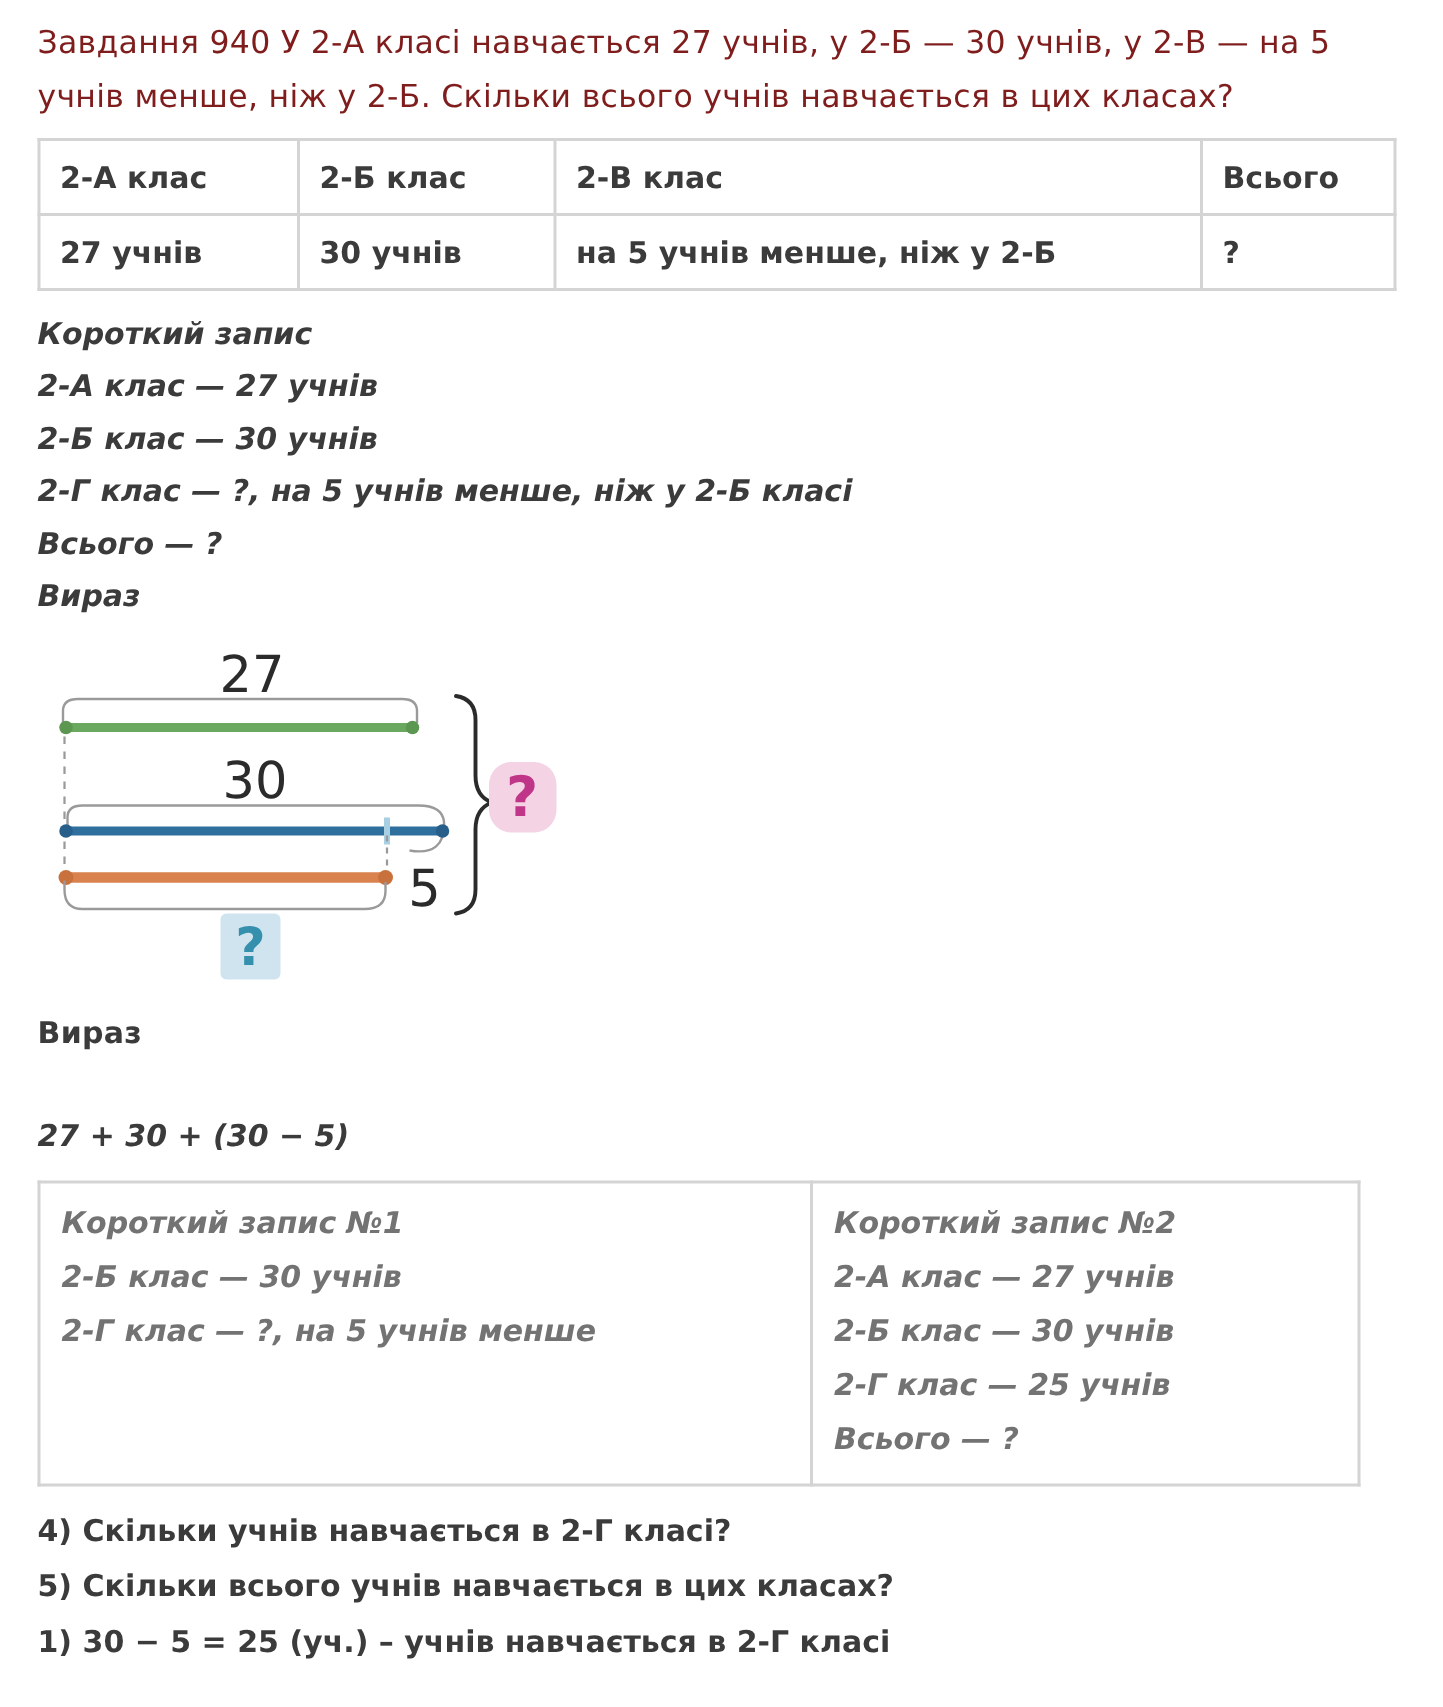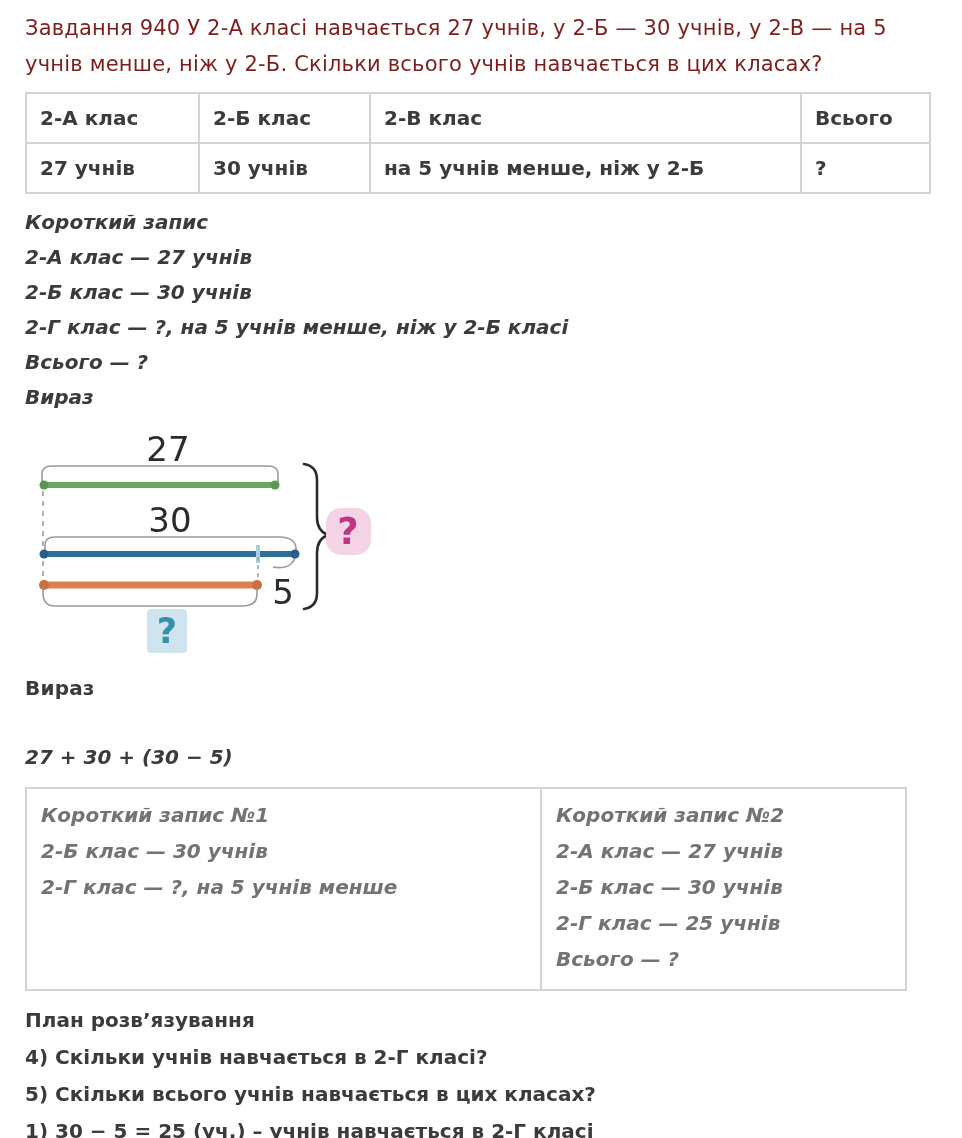--- a/index.html
+++ b/index.html
@@ -127,20 +127,19 @@
         <p class="hand-italic">2-А клас — 27 учнів</p>
         <p class="hand-italic">2-Б клас — 30 учнів</p>
         <p class="hand-italic">2-Г клас — 25 учнів</p>
         <p class="hand-italic">Всього — ?</p>
       </td>
     </tr>
   </tbody>
     </table>
 
   <div class="sec bottom">
-    <p class="line">План розв’язування</p>
     <p class="line">4) Скільки учнів навчається в 2-Г класі?</p>
     <p class="line">5) Скільки всього учнів навчається в цих класах?</p>
     <p class="line">1) 30 − 5 = 25 (уч.) – учнів навчається в 2-Г класі</p>
 
   </div>
 
 </div>
 
 </body></html>

